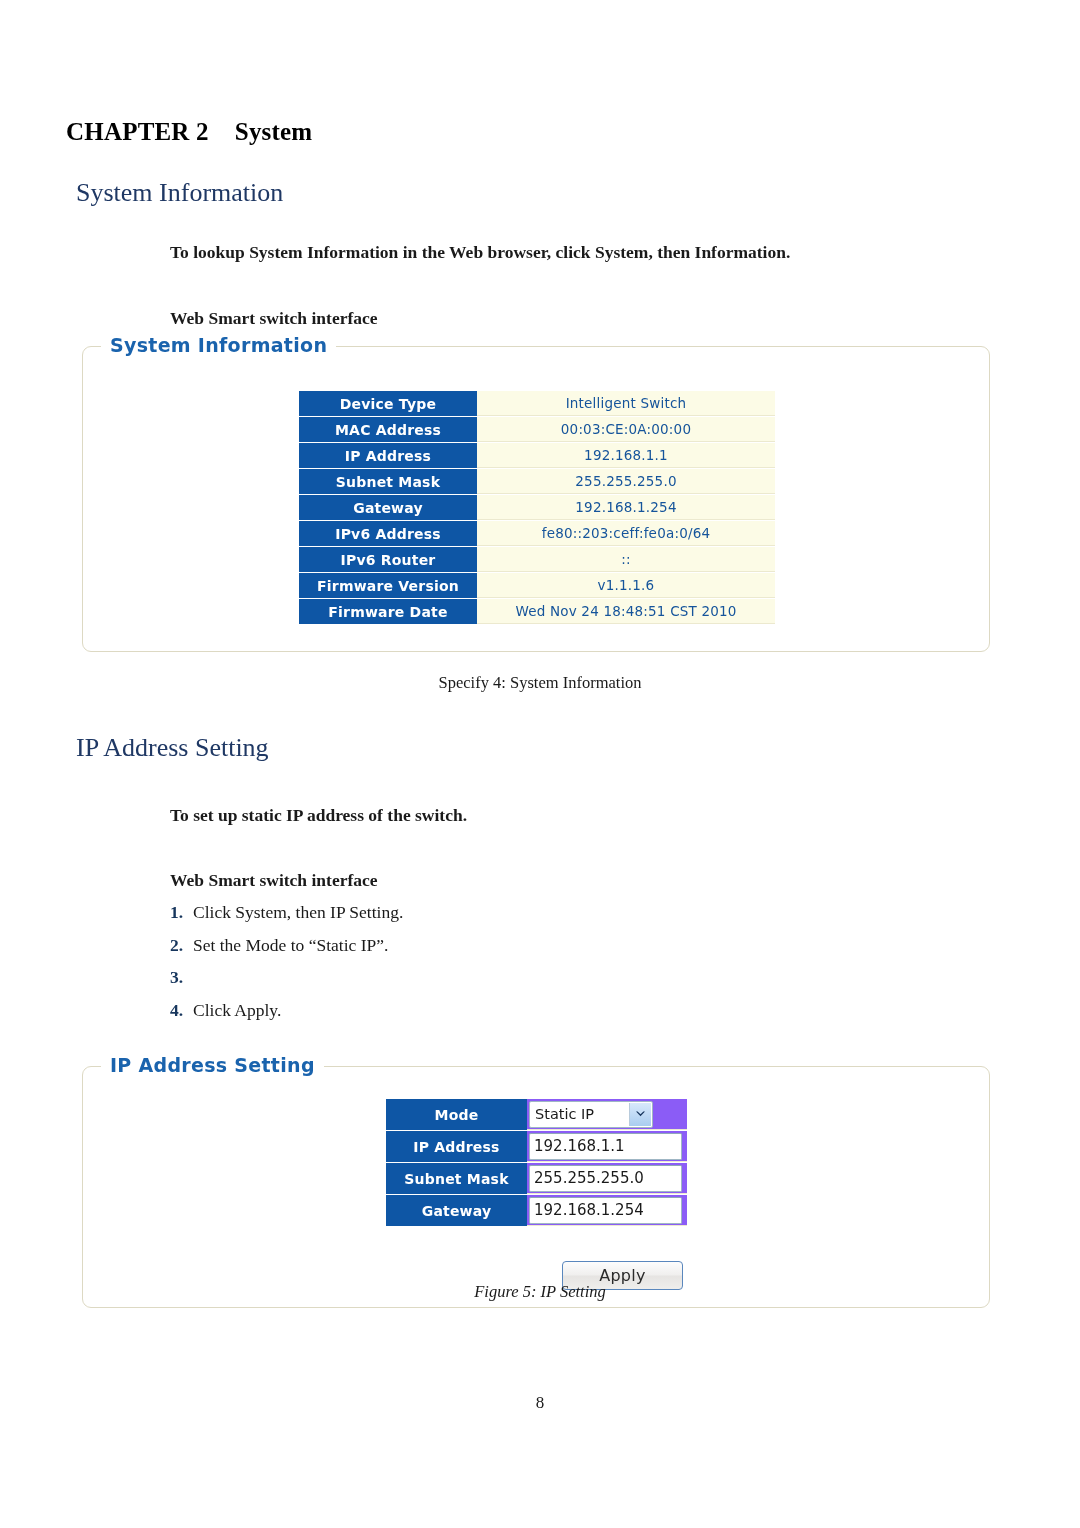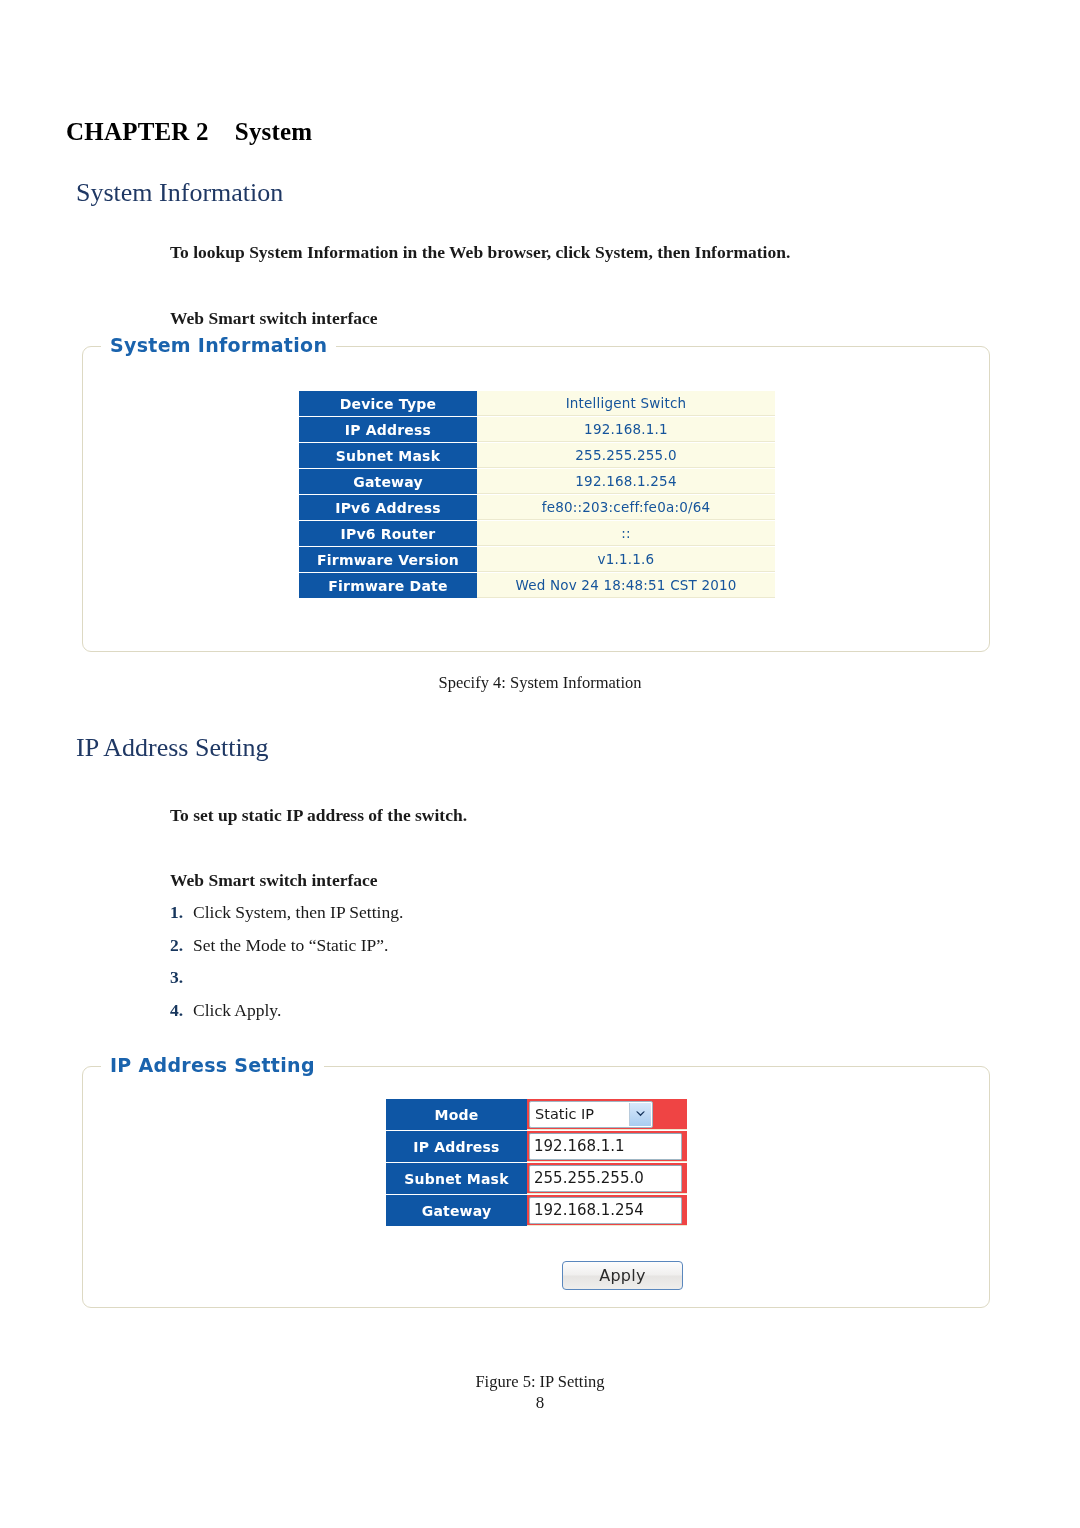--- a/index.html
+++ b/index.html
@@ -151,21 +151,21 @@
     position: absolute;
     left: 303px;
     top: 31px;
   }
   #ipsetting-table .ui-th {
     width: 141px;
     height: 31px;
     font-size: 14px;
   }
   #ipsetting-table .field-cell {
-    background: #ef4444;
+    background: #8b5cf6;
     width: 160px;
     height: 25px;
     padding: 0 0 0 2px;
     border-bottom: 1px solid #ece9cf;
     vertical-align: middle;
   }
 
   .text-input {
     display: block;
     width: 153px;
@@ -235,21 +235,21 @@
   
   .figure-caption {
     position: absolute;
     left: 0;
     width: 1080px;
     text-align: center;
     font-size: 16.5px;
     color: #1a1a1a;
   }
   #caption-figure-4 { top: 673px; }
-  #caption-figure-5 { top: 1372px; }
+  #caption-figure-5 { top: 1282px; font-style: italic; }
 
   
   .page-number {
     position: absolute;
     left: 0;
     top: 1393px;
     width: 1080px;
     text-align: center;
     font-size: 17px;
     color: #1a1a1a;
@@ -269,20 +269,24 @@
   <div class="body-text" id="p-lookup">To lookup System Information in the Web browser, click System, then Information.</div>
   <div class="body-text" id="p-websmart-1">Web Smart switch interface</div>
 
   <div class="ui-panel" id="panel-system-information">
     <div class="panel-legend">System Information</div>
     <table class="ui-table" id="sysinfo-table">
       <tbody>
         <tr>
           <td class="ui-th">Device Type</td>
           <td class="ui-td">Intelligent Switch</td>
+        </tr>
+        <tr>
+          <td class="ui-th">MAC Address</td>
+          <td class="ui-td">00:03:CE:0A:00:00</td>
         </tr>
         <tr>
           <td class="ui-th">IP Address</td>
           <td class="ui-td">192.168.1.1</td>
         </tr>
         <tr>
           <td class="ui-th">Subnet Mask</td>
           <td class="ui-td">255.255.255.0</td>
         </tr>
         <tr>

